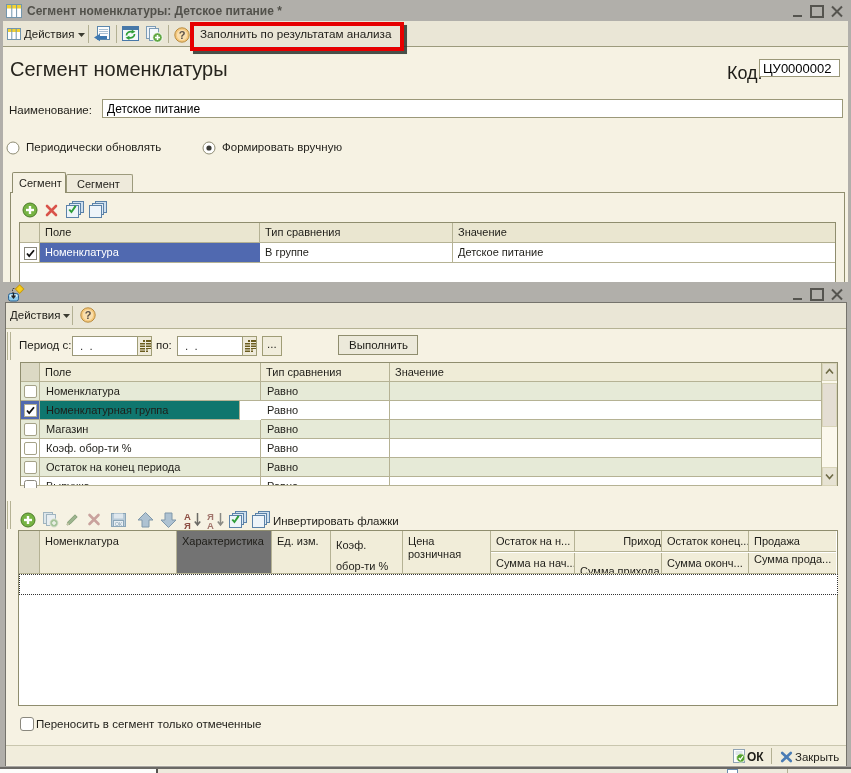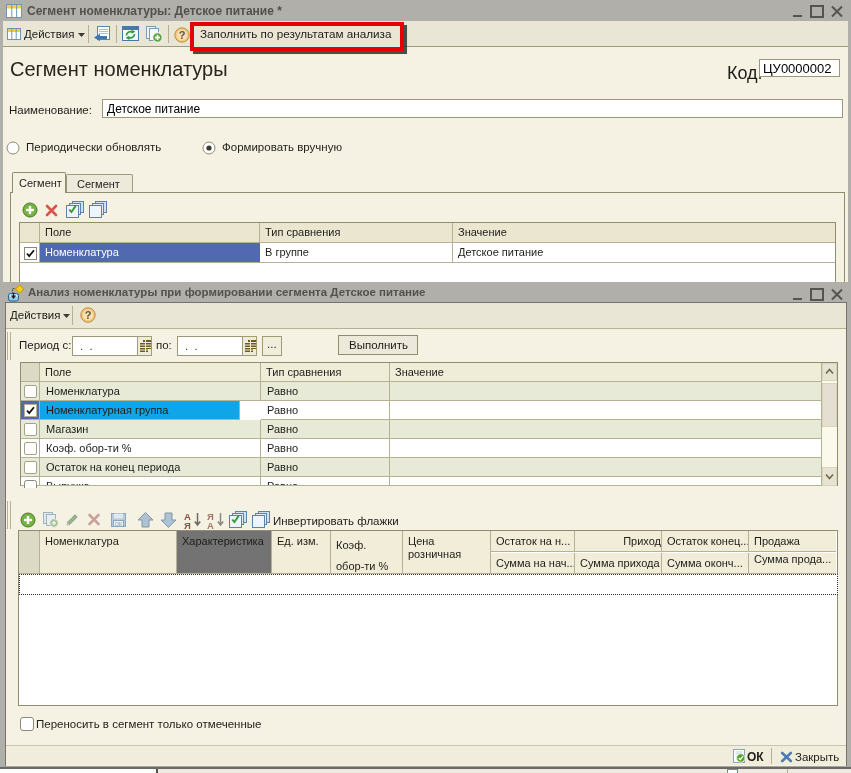--- a/index.html
+++ b/index.html
@@ -152,21 +152,20 @@
 
 <div class="abs" id="win2" style="left:0;top:282px;width:851px;height:485px;background:#b1afaa;">
 
   <svg style="left:7px;top:2px;" width="19" height="18" viewBox="0 0 19 18">
     <path d="M5.5 10 L5.5 4.5 L10 4.5" stroke="#444" stroke-width="1" stroke-dasharray="1.6 1.3" fill="none"></path>
     <rect x="9.6" y="2.1" width="6" height="6" fill="#f8ce1c" stroke="#c89b10" transform="rotate(45 12.6 5.1)"></rect>
     <rect x="1.5" y="9.5" width="10" height="7.5" rx="2.2" fill="#8ecbeb" stroke="#2a6090"></rect>
     <rect x="2.5" y="10.5" width="8" height="2.5" rx="1.2" fill="#d9f1fb" stroke="none"></rect>
     <path d="M6.5 8.5 L6.5 13 M4.6 11.5 L6.5 14 L8.4 11.5" stroke="#222" stroke-width="1.3" fill="none"></path>
   </svg>
-  <div class="lbl" style="left:28px;top:4px;font-weight:bold;font-size:11.5px;color:#52514b;">Анализ номенклатуры при формировании сегмента Детское питание</div>
   <svg style="left:786px;top:3px;" width="62" height="18" viewBox="0 0 62 18">
     <g stroke="#55544f" stroke-width="2" fill="none">
       <line x1="7" y1="14" x2="16" y2="14"></line>
       <rect x="25" y="4" width="12" height="11"></rect>
       <line x1="46" y1="4.5" x2="56" y2="14.5"></line>
         <line x1="56" y1="4.5" x2="46" y2="14.5"></line>
     </g>
   </svg>
 
   <div class="abs" style="left:5px;top:20px;width:842px;height:464px;background:#f6f2e3;border:1px solid #75736c;border-bottom:none;box-sizing:border-box;"></div>
@@ -230,21 +229,21 @@
   <div class="cell" style="left:390px;top:81px;width:432px;height:19px;background:#efecd7;border-bottom:1px solid #b5b294;">Значение</div>
 
   <div class="cell" style="left:21px;top:100px;width:19px;height:19px;background:#e6ead7;border-right:1px solid #b5b294;border-bottom:1px solid #b5b294;"></div>
 <div class="cell" style="left:40px;top:100px;width:221px;height:19px;background:#e6ead7;border-right:1px solid #b5b294;border-bottom:1px solid #b5b294;padding-left:6px;">Номенклатура</div>
 <div class="cell" style="left:261px;top:100px;width:129px;height:19px;background:#e6ead7;border-right:1px solid #b5b294;border-bottom:1px solid #b5b294;padding-left:6px;">Равно</div>
 <div class="cell" style="left:390px;top:100px;width:432px;height:19px;background:#e6ead7;border-bottom:1px solid #b5b294;"></div>
 <svg style="left:24px;top:103px;" width="13" height="13" viewBox="0 0 13 13">
       <rect x="0.5" y="0.5" width="12" height="12" rx="1.5" fill="#fff" stroke="#a5a288"></rect>
     </svg>
 <div class="cell" style="left:21px;top:119px;width:19px;height:19px;background:#5069b0;border-right:1px solid #b5b294;border-bottom:1px solid #b5b294;"></div>
-<div class="cell" style="left:40px;top:119px;width:200px;height:19px;background:#0ea5e9;border-right:1px solid #b5b294;border-bottom:1px solid #b5b294;padding-left:6px;">Номенклатурная группа</div>
+<div class="cell" style="left:40px;top:119px;width:200px;height:19px;background:#0f766e;border-right:1px solid #b5b294;border-bottom:1px solid #b5b294;padding-left:6px;">Номенклатурная группа</div>
 <div class="cell" style="left:261px;top:119px;width:129px;height:19px;background:#ffffff;border-right:1px solid #b5b294;border-bottom:1px solid #b5b294;padding-left:6px;">Равно</div>
 <div class="cell" style="left:390px;top:119px;width:432px;height:19px;background:#ffffff;border-bottom:1px solid #b5b294;"></div>
 <svg style="left:24px;top:122px;" width="13" height="13" viewBox="0 0 13 13">
       <rect x="0.5" y="0.5" width="12" height="12" fill="#fff" stroke="#b5b294"></rect>
       <path d="M3 6.5 L5.2 9 L10 3.2" stroke="#111" stroke-width="1.8" fill="none"></path>
     </svg>
 <div class="cell" style="left:21px;top:138px;width:19px;height:19px;background:#e6ead7;border-right:1px solid #b5b294;border-bottom:1px solid #b5b294;"></div>
 <div class="cell" style="left:40px;top:138px;width:221px;height:19px;background:#e6ead7;border-right:1px solid #b5b294;border-bottom:1px solid #b5b294;padding-left:6px;">Магазин</div>
 <div class="cell" style="left:261px;top:138px;width:129px;height:19px;background:#e6ead7;border-right:1px solid #b5b294;border-bottom:1px solid #b5b294;padding-left:6px;">Равно</div>
 <div class="cell" style="left:390px;top:138px;width:432px;height:19px;background:#e6ead7;border-bottom:1px solid #b5b294;"></div>
@@ -347,21 +346,21 @@
   <div class="abs" style="left:18px;top:248px;width:820px;height:176px;background:#fff;border:1px solid #8f8d6e;box-sizing:border-box;"></div>
   <div class="cell" style="left:19px;top:249px;width:21px;height:43px;background:#dcd9c4;border-right:1px solid #b5b294;border-bottom:1px solid #b5b294;padding-top:4px;white-space:normal;line-height:13px;"></div>
 <div class="cell" style="left:40px;top:249px;width:137px;height:43px;background:#f1edd9;border-right:1px solid #b5b294;border-bottom:1px solid #b5b294;padding-top:4px;white-space:normal;line-height:13px;">Номенклатура</div>
 <div class="cell" style="left:177px;top:249px;width:95px;height:43px;background:#737373;border-right:1px solid #b5b294;border-bottom:1px solid #b5b294;padding-top:4px;white-space:normal;line-height:13px;">Характеристика</div>
 <div class="cell" style="left:272px;top:249px;width:59px;height:43px;background:#f1edd9;border-right:1px solid #b5b294;border-bottom:1px solid #b5b294;padding-top:4px;white-space:normal;line-height:13px;">Ед. изм.</div>
 <div class="cell" style="left:331px;top:249px;width:72px;height:43px;background:#f1edd9;border-right:1px solid #b5b294;border-bottom:1px solid #b5b294;padding-top:4px;white-space:normal;line-height:21px;">Коэф.<br>обор-ти %</div>
 <div class="cell" style="left:403px;top:249px;width:88px;height:43px;background:#f1edd9;border-right:1px solid #b5b294;border-bottom:1px solid #b5b294;padding-top:4px;white-space:normal;line-height:13px;">Цена<br>розничная</div>
 <div class="cell" style="left:491px;top:249px;width:84px;height:21px;background:#f1edd9;border-right:1px solid #b5b294;border-bottom:1px solid #b5b294;padding-top:4px;">Остаток на н...</div>
 <div class="cell" style="left:491px;top:271px;width:84px;height:21px;background:#f1edd9;border-right:1px solid #b5b294;border-bottom:1px solid #b5b294;padding-top:4px;">Сумма на нач...</div>
 <div class="cell" style="left:575px;top:249px;width:87px;height:21px;background:#f1edd9;border-right:1px solid #b5b294;border-bottom:1px solid #b5b294;padding-top:4px;text-align:right;">Приход</div>
-<div class="cell" style="left:575px;top:271px;width:87px;height:21px;background:#f1edd9;border-right:1px solid #b5b294;border-bottom:1px solid #b5b294;padding-top:4px;">Сумма прихода</div>
+<div class="cell" style="left:575px;top:271px;width:87px;height:21px;background:#f1edd9;border-right:1px solid #b5b294;border-bottom:1px solid #b5b294;padding-top:12px;">Сумма прихода</div>
 <div class="cell" style="left:662px;top:249px;width:87px;height:21px;background:#f1edd9;border-right:1px solid #b5b294;border-bottom:1px solid #b5b294;padding-top:4px;">Остаток конец...</div>
 <div class="cell" style="left:662px;top:271px;width:87px;height:21px;background:#f1edd9;border-right:1px solid #b5b294;border-bottom:1px solid #b5b294;padding-top:4px;">Сумма оконч...</div>
 <div class="cell" style="left:749px;top:249px;width:87px;height:21px;background:#f1edd9;border-bottom:1px solid #b5b294;padding-top:4px;">Продажа</div>
 <div class="cell" style="left:749px;top:271px;width:87px;height:21px;background:#f1edd9;border-bottom:1px solid #b5b294;padding-top:0;">Сумма прода...</div>
 
   <div class="abs" style="left:19px;top:292px;width:817px;height:19px;background:#fff;border:1px dotted #333;"></div>
 
   <svg style="left:20px;top:435px;" width="14" height="14" viewBox="0 0 14 14">
       <rect x="0.5" y="0.5" width="13" height="13" rx="2.5" fill="#fff" stroke="#8a887e"></rect>
     </svg>

